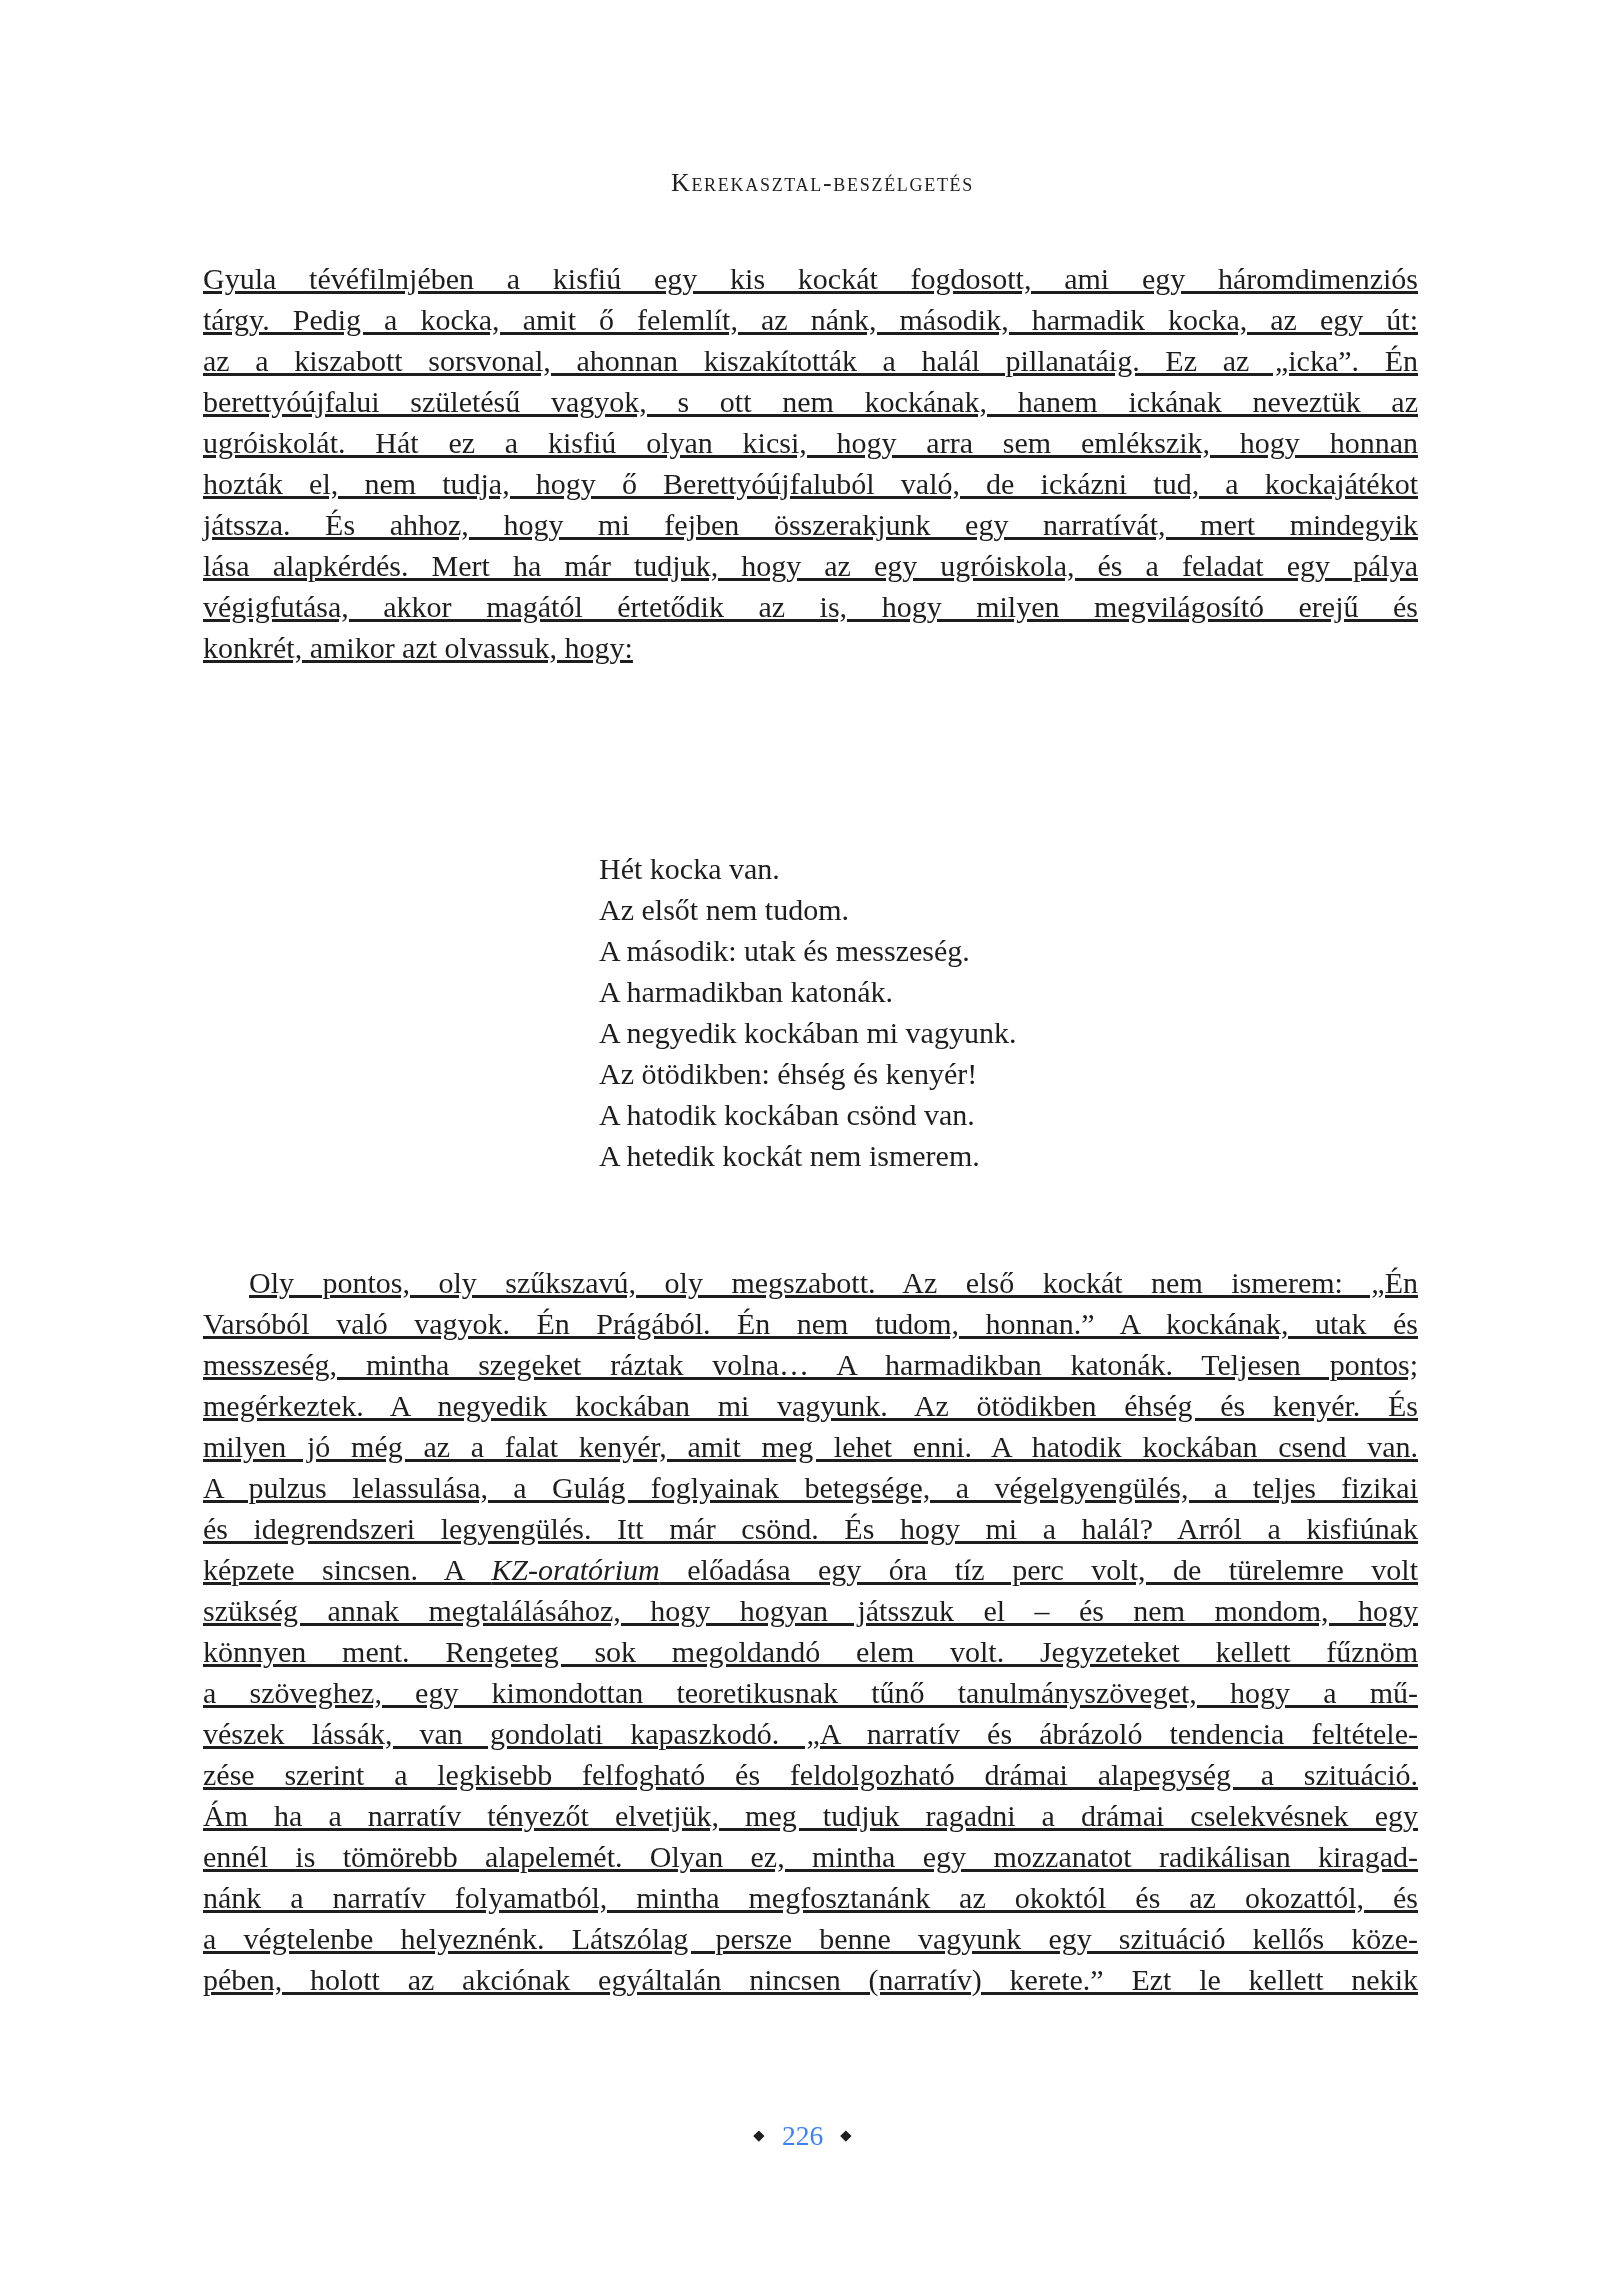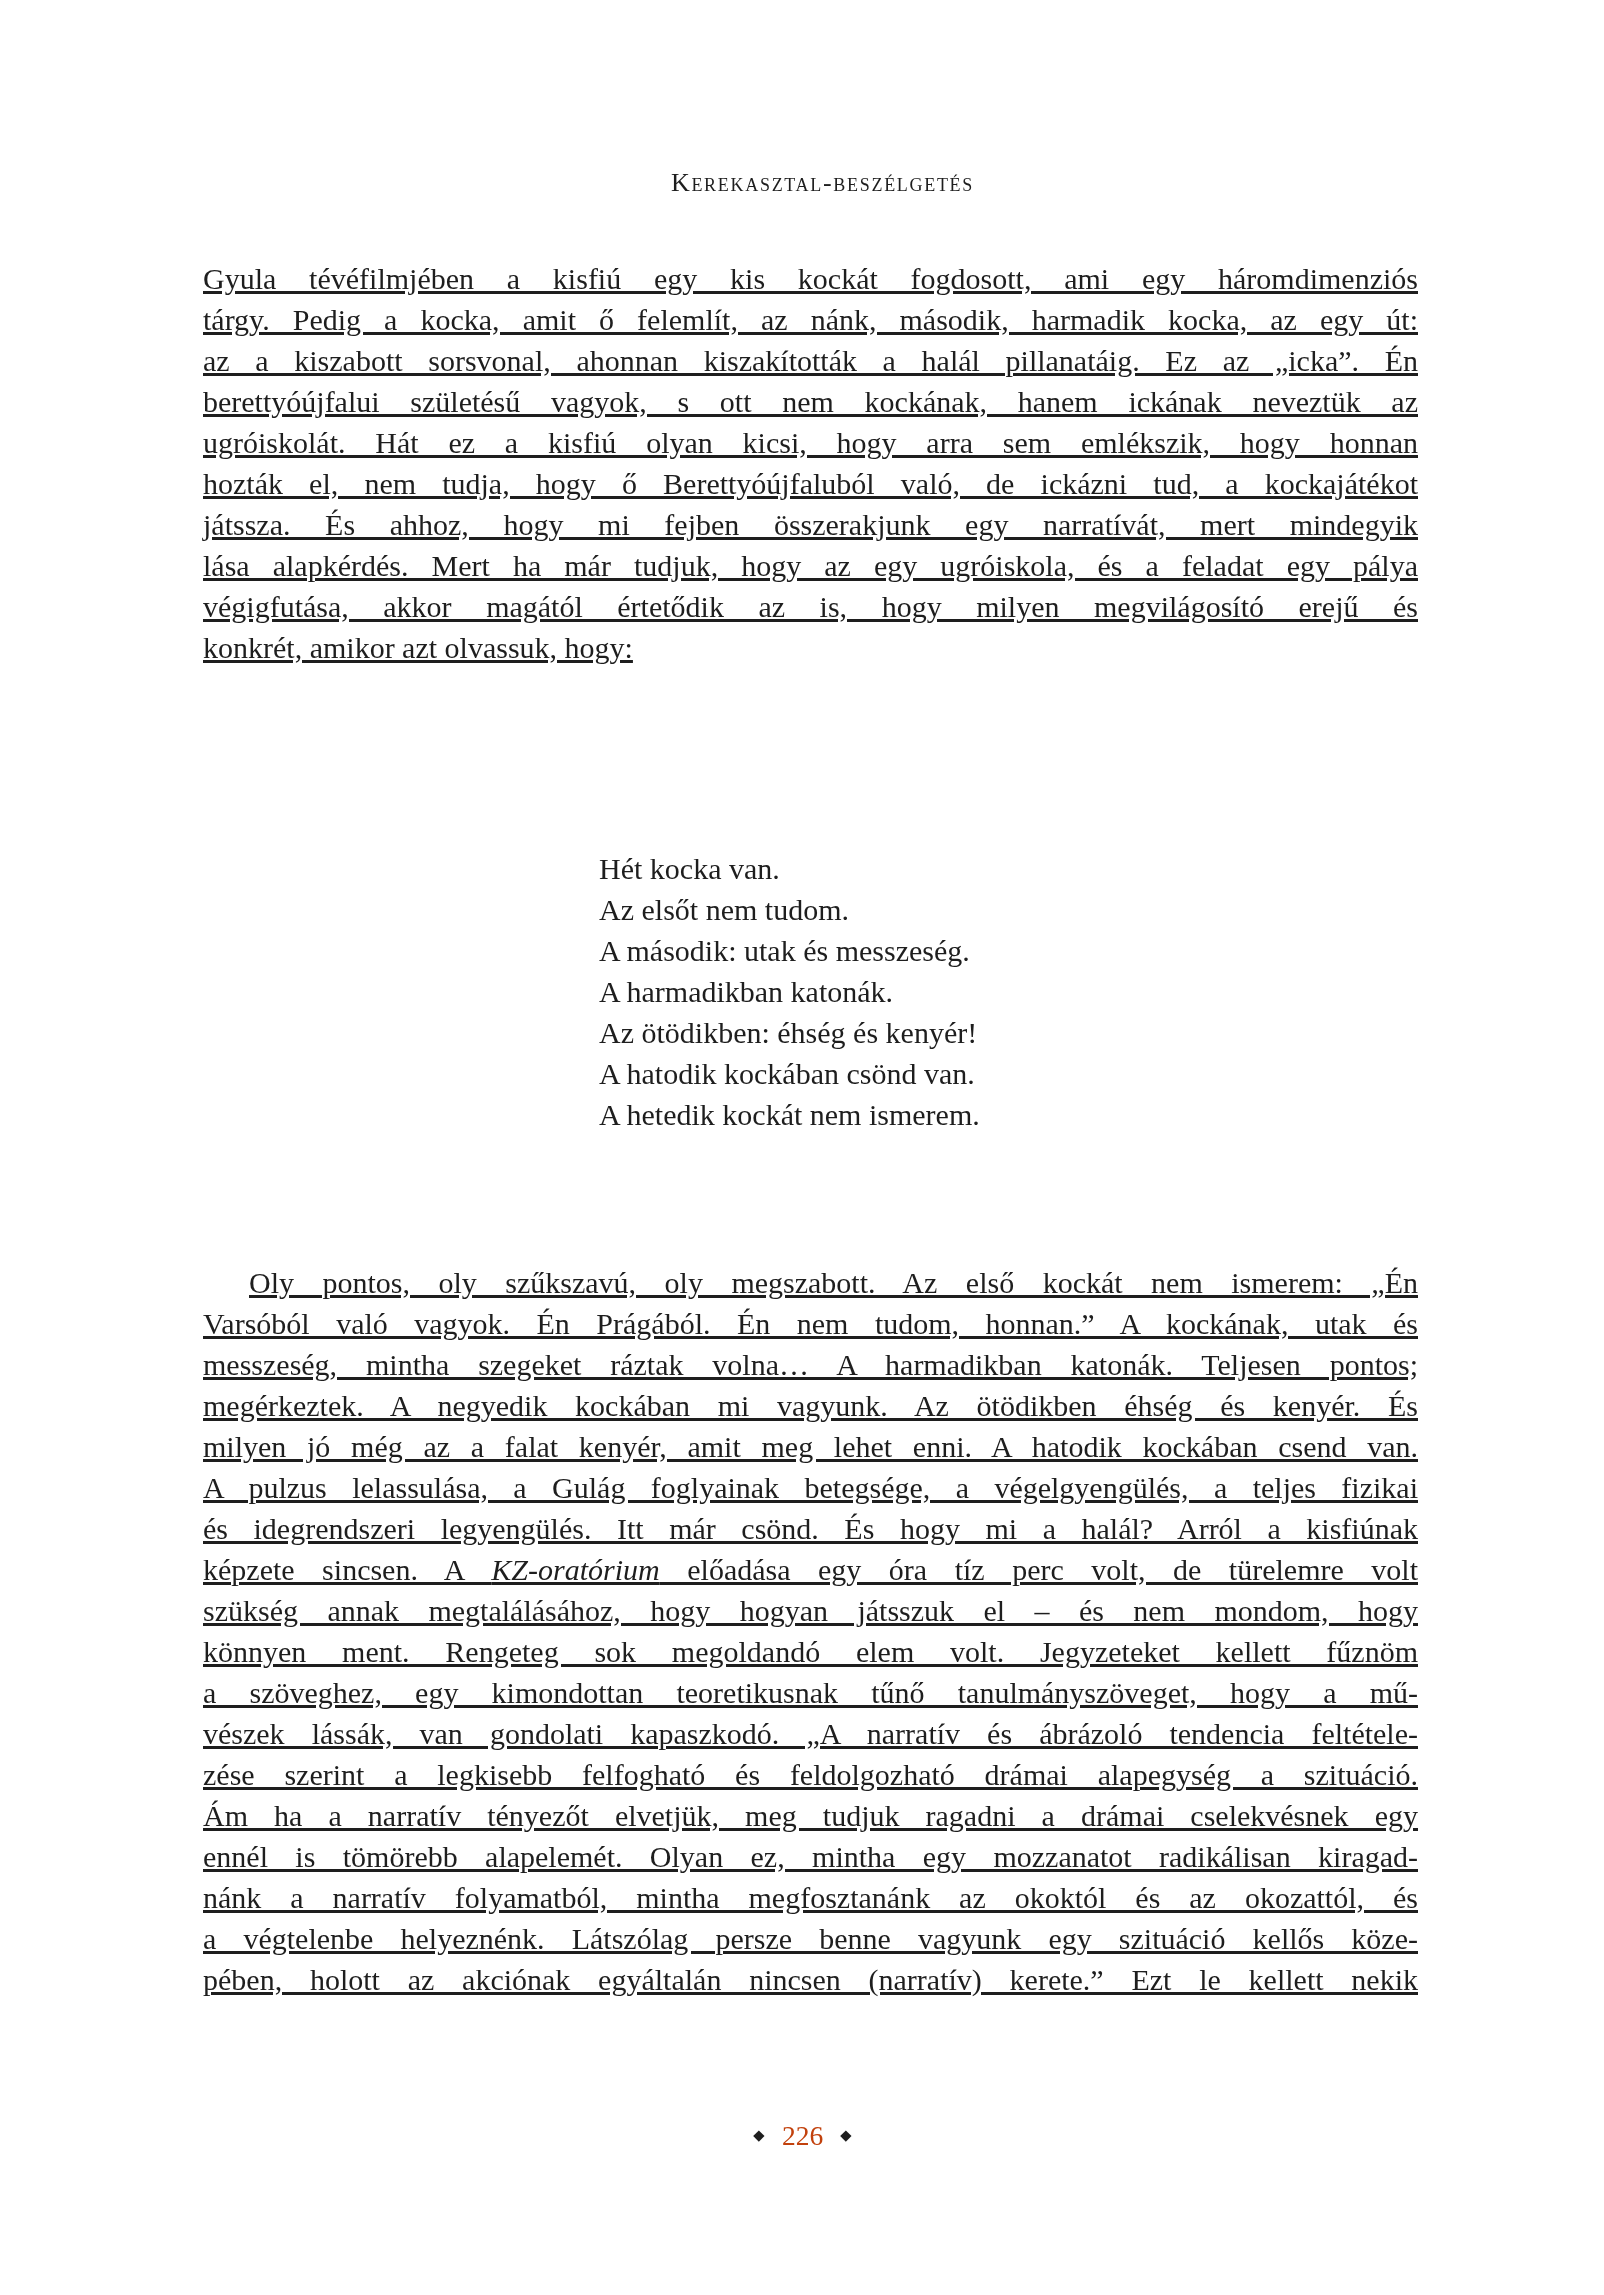--- a/index.html
+++ b/index.html
@@ -70,21 +70,21 @@
     height: 41px;
     white-space: nowrap;
   }
   .folio {
     position: absolute;
     top: 2120px;
     left: 0;
     width: 1605px;
     text-align: center;
     font-size: 27.5px;
-    color: #c2410c;
+    color: #3b82f6;
   }
   .folio .diamond {
     display: inline-block;
     width: 7.7px;
     height: 7.7px;
     background: #1e1e1e;
     transform: rotate(45deg);
     vertical-align: middle;
     margin: 0 19px;
     position: relative;
@@ -109,20 +109,21 @@
     <span class="line">lása alapkérdés. Mert ha már tudjuk, hogy az egy ugróiskola, és a feladat egy pálya</span>
     <span class="line">végigfutása, akkor magától értetődik az is, hogy milyen megvilágosító erejű és</span>
     <span class="line last">konkrét, amikor azt olvassuk, hogy:</span>
   </div>
 
   <div class="poem">
     <span class="poem-line">Hét kocka van.</span>
     <span class="poem-line">Az elsőt nem tudom.</span>
     <span class="poem-line">A második: utak és messzeség.</span>
     <span class="poem-line">A harmadikban katonák.</span>
+    <span class="poem-line">A negyedik kockában mi vagyunk.</span>
     <span class="poem-line">Az ötödikben: éhség és kenyér!</span>
     <span class="poem-line">A hatodik kockában csönd van.</span>
     <span class="poem-line">A hetedik kockát nem ismerem.</span>
   </div>
 
   <div class="body-text para2">
     <span class="line indent">Oly pontos, oly szűkszavú, oly megszabott. Az első kockát nem ismerem: „Én</span>
     <span class="line">Varsóból való vagyok. Én Prágából. Én nem tudom, honnan.” A kockának, utak és</span>
     <span class="line">messzeség, mintha szegeket ráztak volna… A harmadikban katonák. Teljesen pontos;</span>
     <span class="line">megérkeztek. A negyedik kockában mi vagyunk. Az ötödikben éhség és kenyér. És</span>

